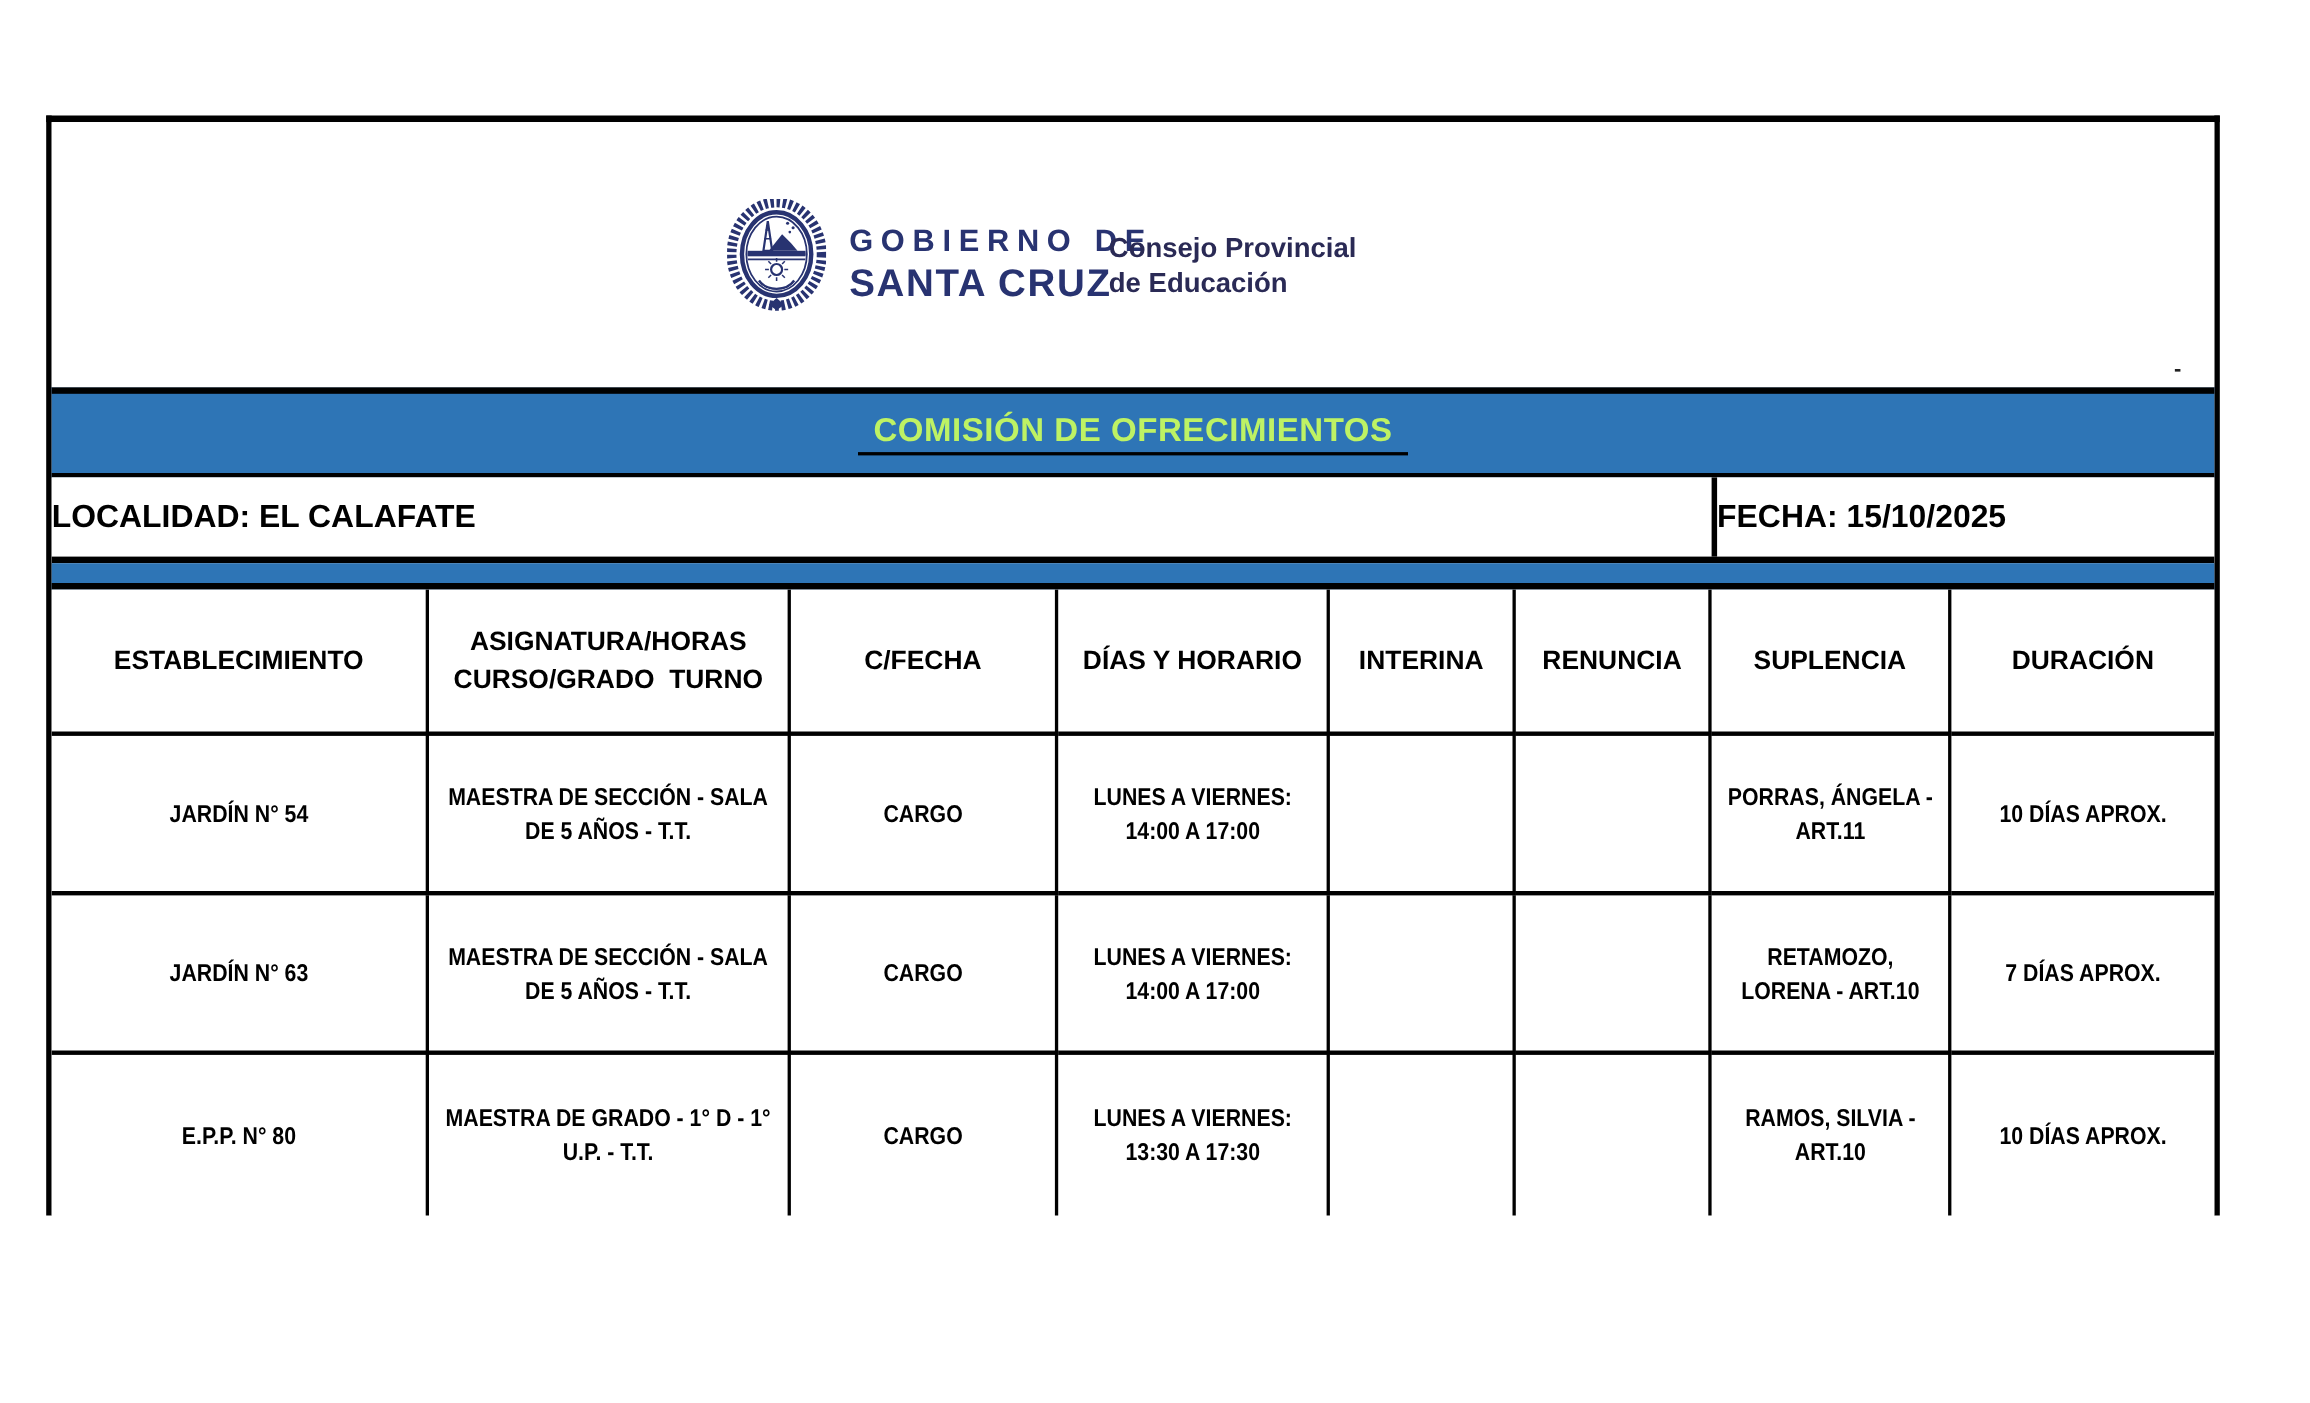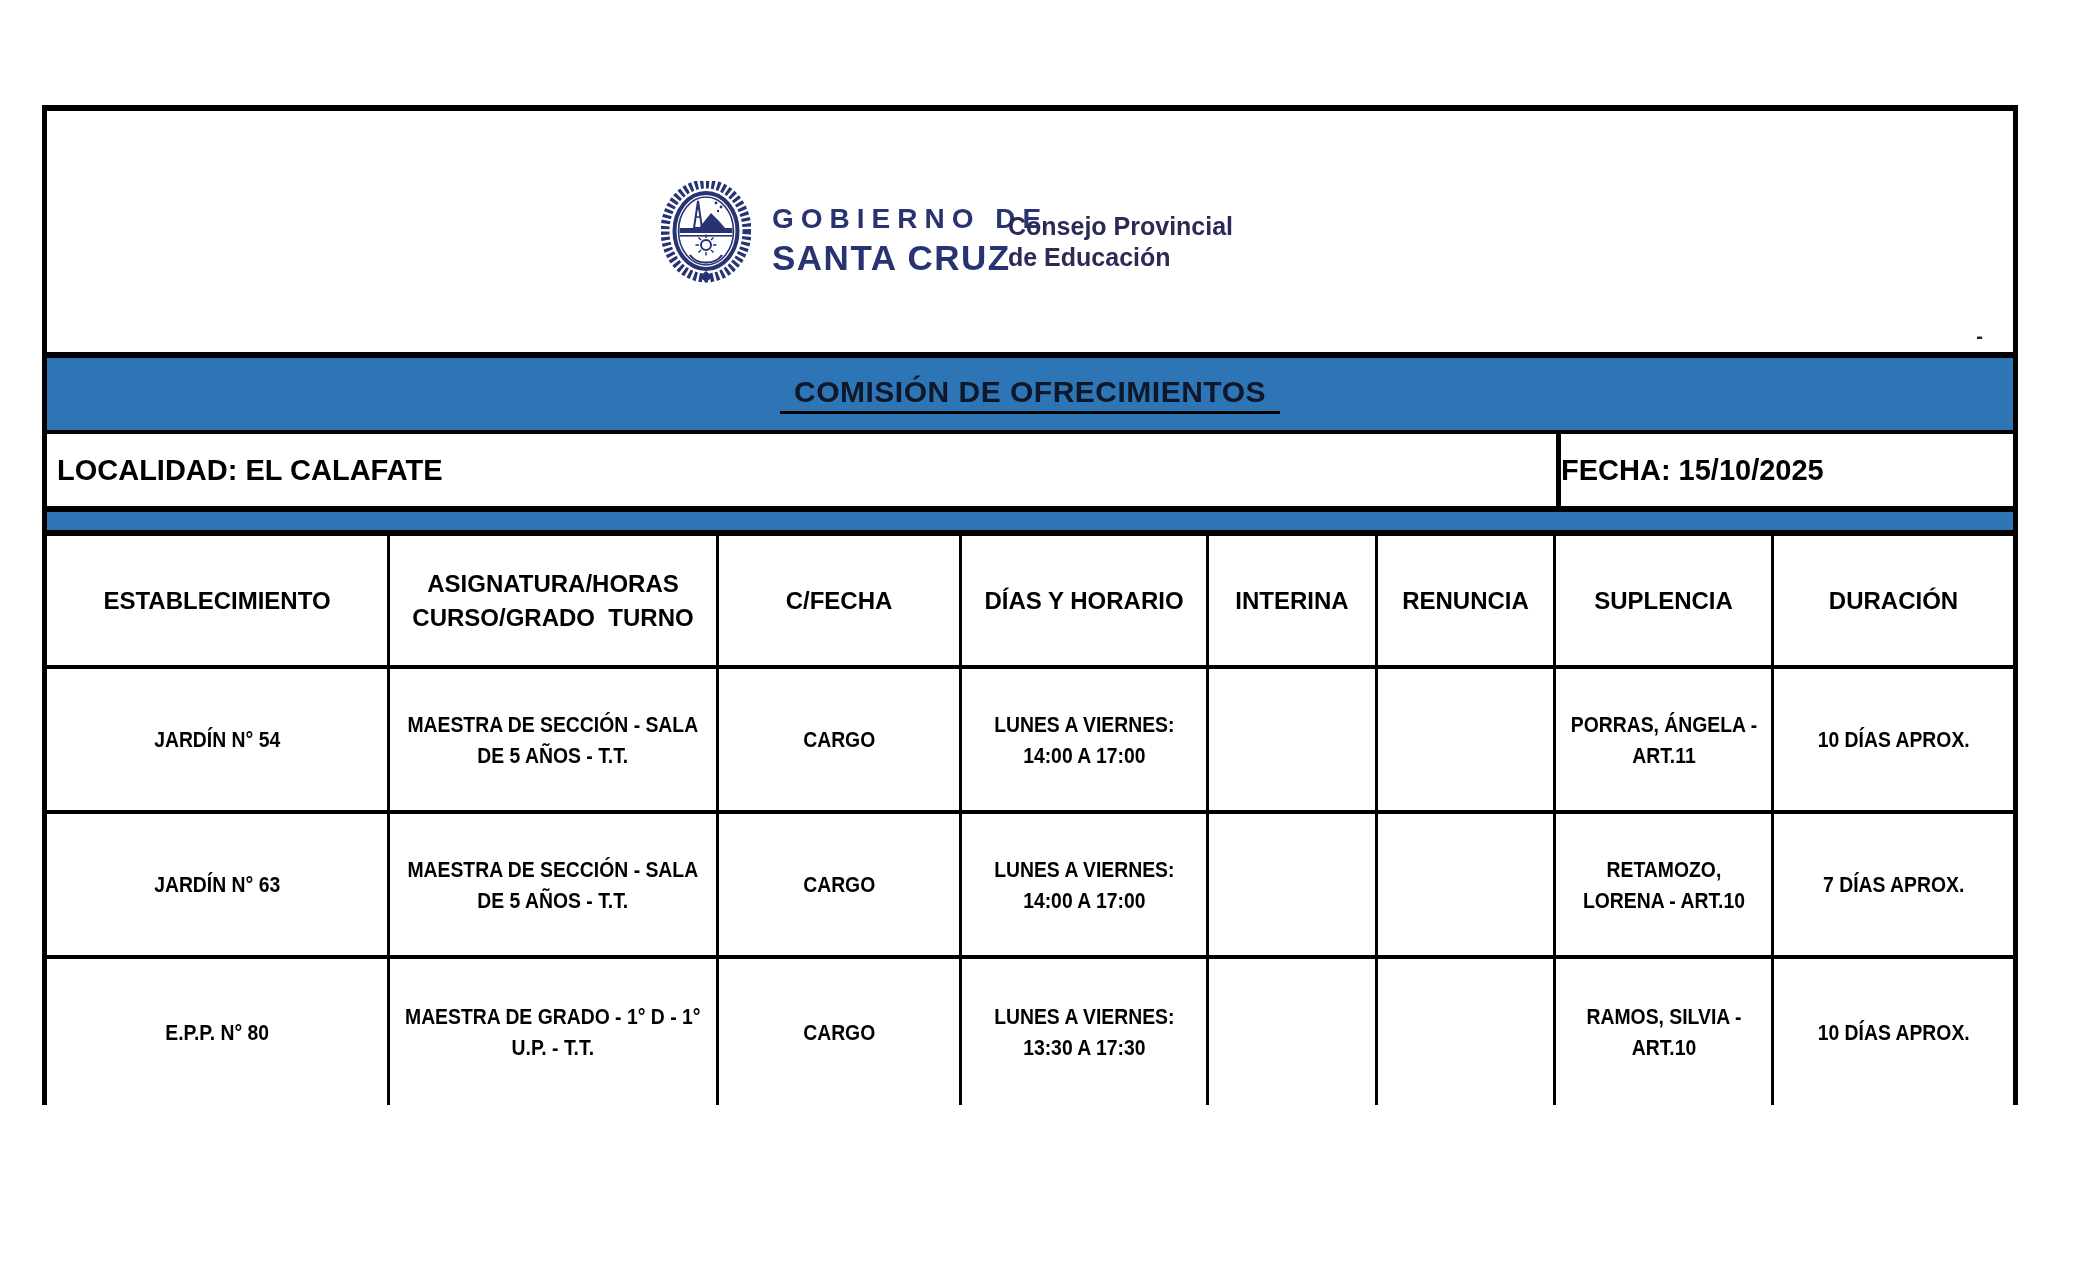--- a/index.html
+++ b/index.html
@@ -29,27 +29,27 @@
     font-size:25px;font-weight:600;line-height:31px;white-space:nowrap;}
   .stray-dash{position:absolute;right:30px;bottom:6px;font-size:20px;font-weight:700;color:#222;line-height:1;}
 
   
   .banner{
     height:82px;background:var(--banner-blue);
     border-top:6px solid #000;border-bottom:4px solid #000;
     display:flex;align-items:center;justify-content:center;
   }
   .banner-title{
-    font-size:30px;font-weight:700;color:#0f172a;letter-spacing:.5px;
+    font-size:30px;font-weight:700;color:#bef264;letter-spacing:.5px;
     border-bottom:3px solid #000;padding:0 14px 2px 14px;white-space:nowrap;
   }
 
   
   .info-row{height:78px;border-bottom:6px solid #000;display:flex;background:#fff;}
-  .loc-cell{width:1509px;display:flex;align-items:center;padding-left:10px;}
+  .loc-cell{width:1509px;display:flex;align-items:center;}
   .fecha-cell{flex:1;border-left:5px solid #000;display:flex;align-items:center;}
   .info-text{font-size:29px;font-weight:700;color:#000;white-space:nowrap;}
 
   
   .blue-strip{height:24px;background:var(--banner-blue);border-bottom:6px solid #000;}
 
   
   .grid{
     display:grid;
     grid-template-columns:343px 329px 243px 247px 169px 178px 218px 239px;

